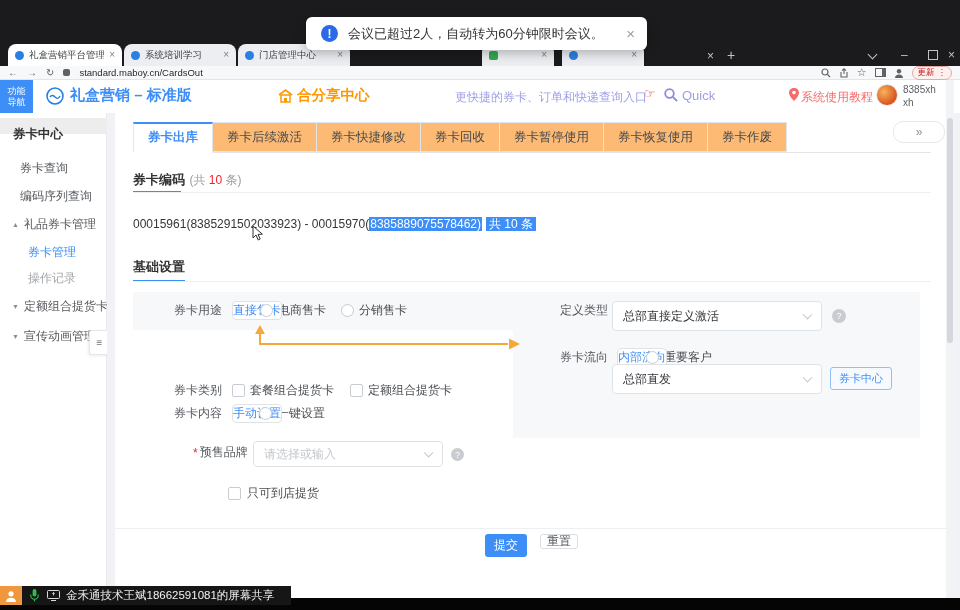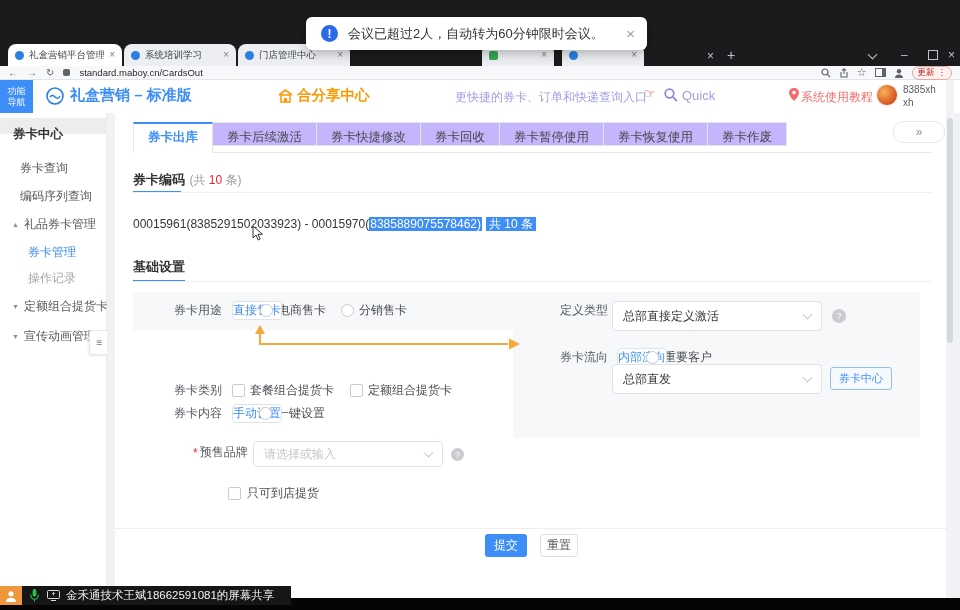--- a/index.html
+++ b/index.html
@@ -56,21 +56,21 @@
   .snav.active{color:#3e8ef7;}
   .snav.muted{color:#a3a6aa;}
   .collapse-chip{left:89px;top:330px;width:19px;height:23px;background:#fff;border:1px solid #e7e7e7;border-right:none;
                  border-radius:3px 0 0 3px;box-shadow:-1px 1px 3px rgba(0,0,0,.08);display:flex;align-items:center;
                  justify-content:center;color:#6f7276;font-size:10px;}
   
   .mainbg{left:107px;top:113px;width:853px;height:485px;background:#f0f2f5;}
   .panel{left:115px;top:113px;width:831px;height:485px;background:#fff;}
   .ctabs{left:133px;top:122px;width:798px;height:31px;border-bottom:1px solid #e2e6ea;display:flex;
          align-items:flex-start;box-sizing:border-box;position:absolute;}
-  .ctab{height:24px;line-height:28px;padding:0 14px;font-size:12.5px;color:#47494d;background:#c4b5fd;
+  .ctab{height:30px;line-height:28px;padding:0 14px;font-size:12.5px;color:#47494d;background:#fdba74;
         border:1px solid #e2e6ea;border-left:none;box-sizing:border-box;white-space:nowrap;}
   .ctab:first-child{border-left:1px solid #e2e6ea;}
   .ctab.on{background:#fff;color:#3e8ef7;font-weight:bold;border-top:2px solid #3e8ef7;height:31px;
            border-bottom:1px solid #fff;line-height:26px;}
   .expandpill{left:893px;top:121px;width:50px;height:20px;border:1px solid #e8e8e8;border-radius:10px;background:#fff;
               color:#8e9195;font-size:12px;display:flex;align-items:center;justify-content:center;}
   .sectitle{font-size:13px;font-weight:bold;color:#333;}
   .cnt-muted{font-size:12px;color:#9a9da2;font-weight:normal;}
   .cnt-red{font-size:12px;color:#f5222d;font-weight:normal;}
   .divider{height:1px;background:#edeff2;}
@@ -96,21 +96,21 @@
   .sel .chev{position:absolute;right:10px;top:50%;width:6px;height:6px;border-right:1.4px solid #c0c4cc;
              border-bottom:1.4px solid #c0c4cc;transform:translateY(-70%) rotate(45deg);}
   .qmark{position:absolute;width:14px;height:14px;border-radius:50%;background:#c9cbd0;color:#fff;font-size:9px;
          display:flex;align-items:center;justify-content:center;}
   .addflow{left:830px;top:367px;height:23px;line-height:21px;padding:0 8px;border:1px solid #8fc0f5;border-radius:3px;
            background:#f6faff;color:#3e8ef7;font-size:11px;position:absolute;box-sizing:border-box;}
   .req{color:#f5222d;font-size:12px;margin-right:2px;}
   .plab{font-size:12px;color:#54585e;margin-right:9px;}
   .btn-primary{left:485px;top:534px;width:42px;height:23px;background:#3e8ef7;border-radius:3px;color:#fff;font-size:12px;
                display:flex;align-items:center;justify-content:center;position:absolute;}
-  .btn-plain{left:540px;top:534px;width:38px;height:23px;background:#fff;border:1px solid #dcdfe6;border-radius:3px;
+  .btn-plain{left:540px;top:534px;width:38px;height:15px;background:#fff;border:1px solid #dcdfe6;border-radius:3px;
              color:#55585d;font-size:12px;display:flex;align-items:center;justify-content:center;position:absolute;box-sizing:border-box;}
   .scrolltrack{left:946px;top:80px;width:8px;height:518px;background:#f2f3f5;}
   .scrollthumb{left:947px;top:118px;width:6px;height:225px;background:#d4d7db;border-radius:3px;}
   
   .bottomblack{left:0;top:598px;width:960px;height:12px;background:#050505;}
   .sharebar{left:0;top:586px;width:291px;height:19px;background:#161616;display:flex;align-items:center;z-index:40;}
   .shareava{width:22px;height:19px;background:#f0963c;display:flex;align-items:center;justify-content:center;flex:0 0 auto;}
   .sharetxt{font-size:11.5px;color:#f2f2f2;margin-left:6px;white-space:nowrap;}
   svg{display:block;}
 </style>

